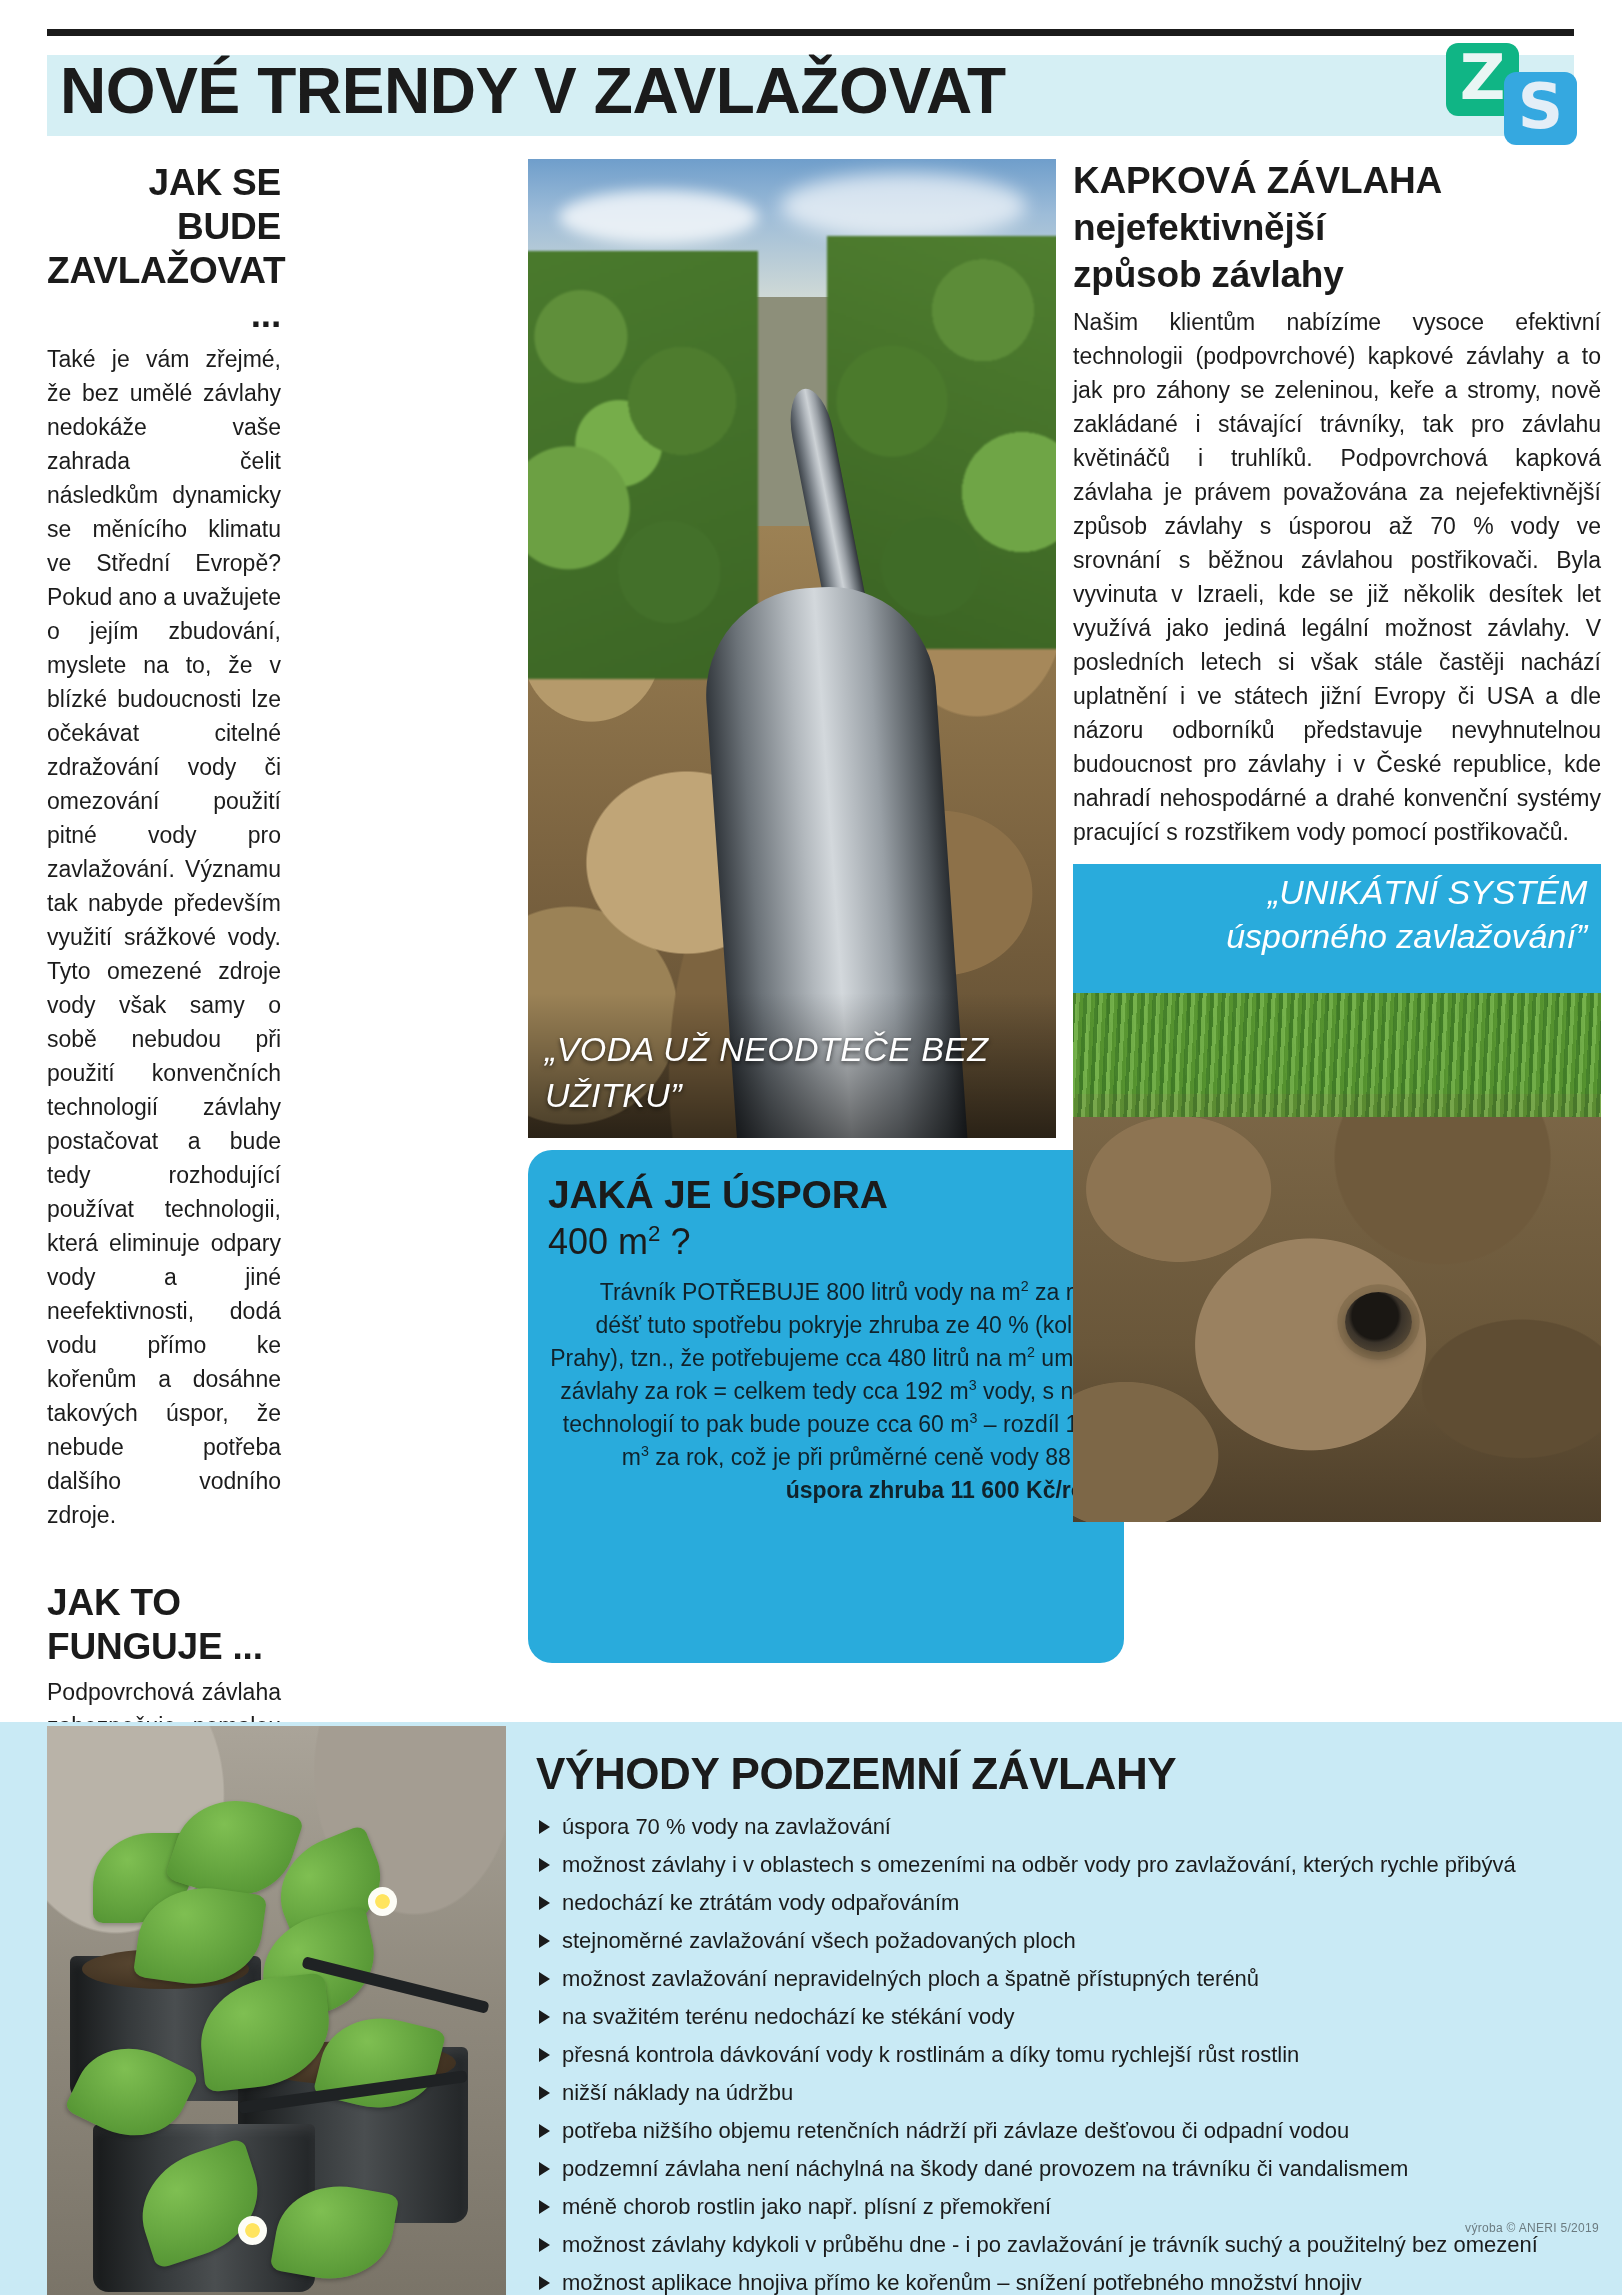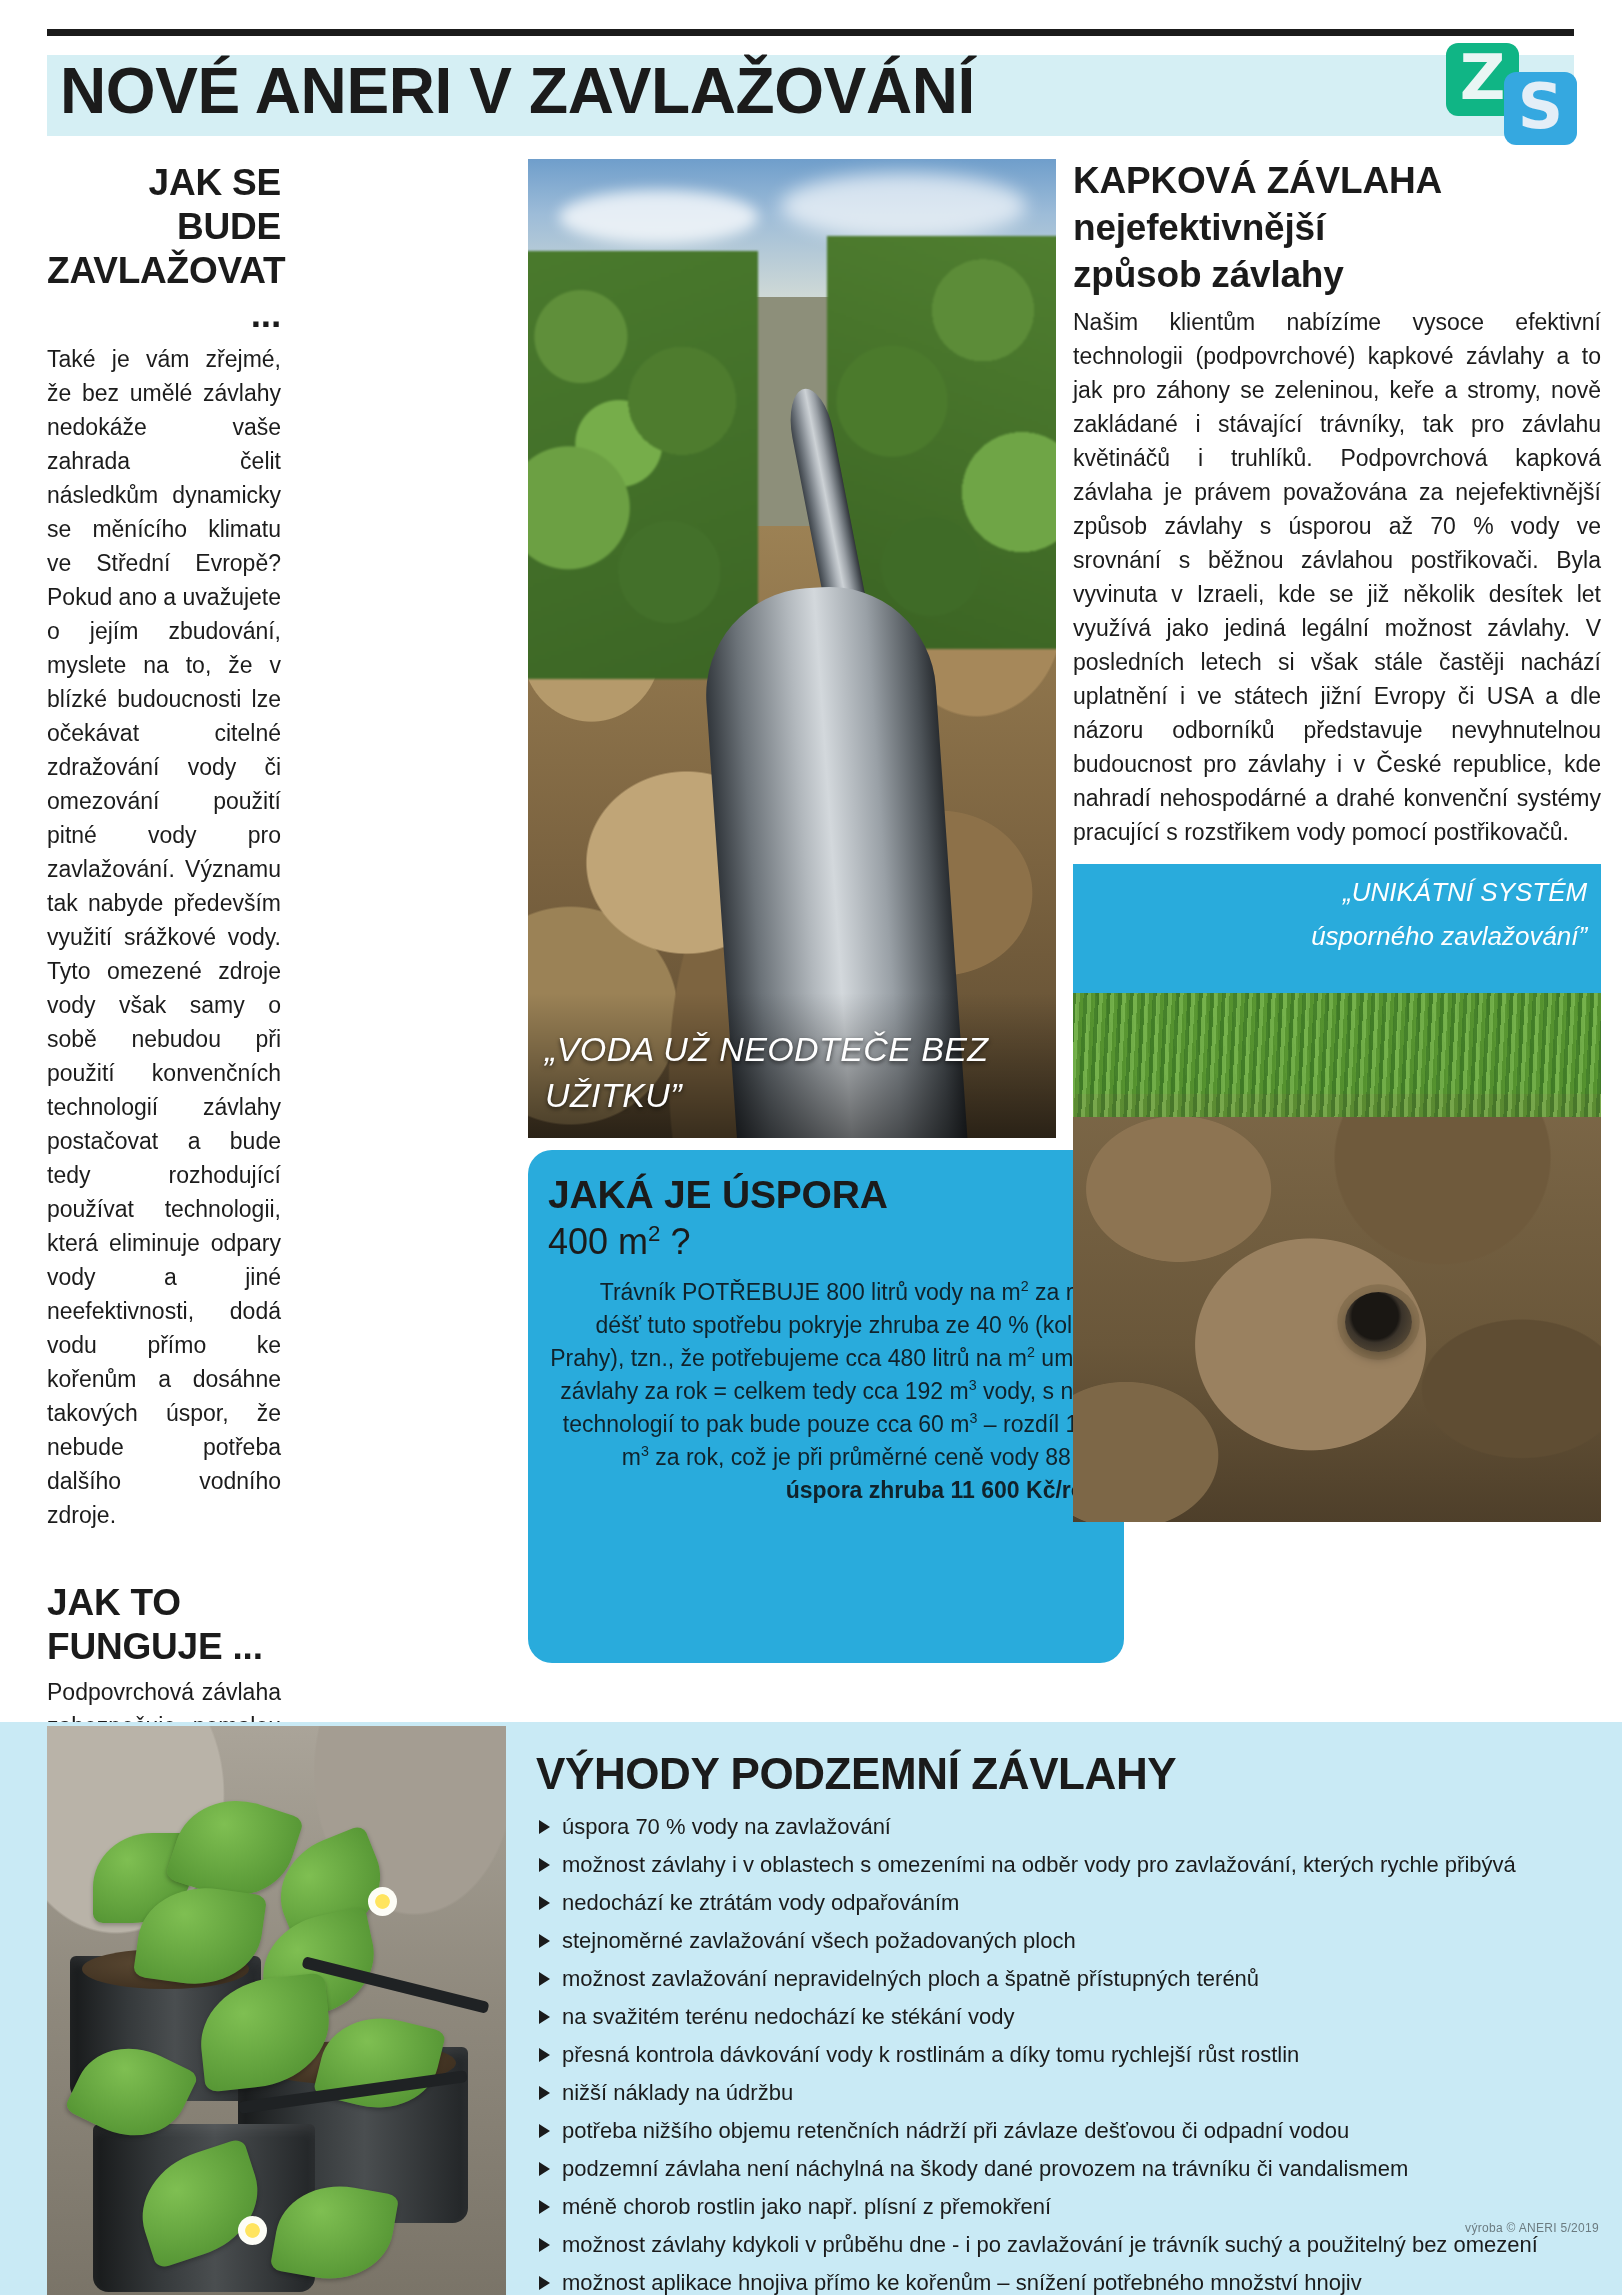--- a/index.html
+++ b/index.html
@@ -278,21 +278,21 @@
   .ps-capband {
     position: absolute; left: 0; top: 0; width: 100%; height: 129px;
     background: #29abdc;
   }
   .ps-caption {
     position: absolute; left: 0; top: 6.1px; width: 100%;
     text-align: right;
     padding-right: 13.8px;
     color: #ffffff;
     font-style: italic;
-    font-size: 26px;
+    font-size: 34px;
     line-height: 44px;
     font-weight: 500;
   }
 
   
   .bottom {
     position: absolute;
     left: 0; top: 1722px;
     width: 1622px;
     height: 574px;
@@ -383,21 +383,21 @@
   }
 </style>
 </head>
 <body>
 
 <div class="page">
 
   <div class="top-rule"></div>
 
   <div class="header-band"></div>
-  <div class="header-title">NOVÉ ANERI V ZAVLAŽOVÁNÍ</div>
+  <div class="header-title">NOVÉ TRENDY V ZAVLAŽOVAT</div>
 
   <div class="logo">
     <div class="logo-z">Z</div>
     <div class="logo-s">S</div>
   </div>
 
   <div class="col-left">
     <div class="sec-head l-head1">JAK SE BUDE ZAVLAŽOVAT ...</div>
     <div class="body-txt l-para1">Také je vám zřejmé, že bez umělé závlahy nedokáže vaše zahrada čelit následkům dynamicky se měnícího klimatu ve Střední Evropě? Pokud ano a uvažujete o jejím zbudování, myslete na to, že v blízké budoucnosti lze očekávat citelné zdražování vody či omezování použití pitné vody pro zavlažování. Významu tak nabyde především využití srážkové vody. Tyto omezené zdroje vody však samy o sobě nebudou při použití konvenčních technologií závlahy postačovat a bude tedy rozhodující používat technologii, která eliminuje odpary vody a jiné neefektivnosti, dodá vodu přímo ke kořenům a dosáhne takových úspor, že nebude potřeba dalšího vodního zdroje.</div>
 

